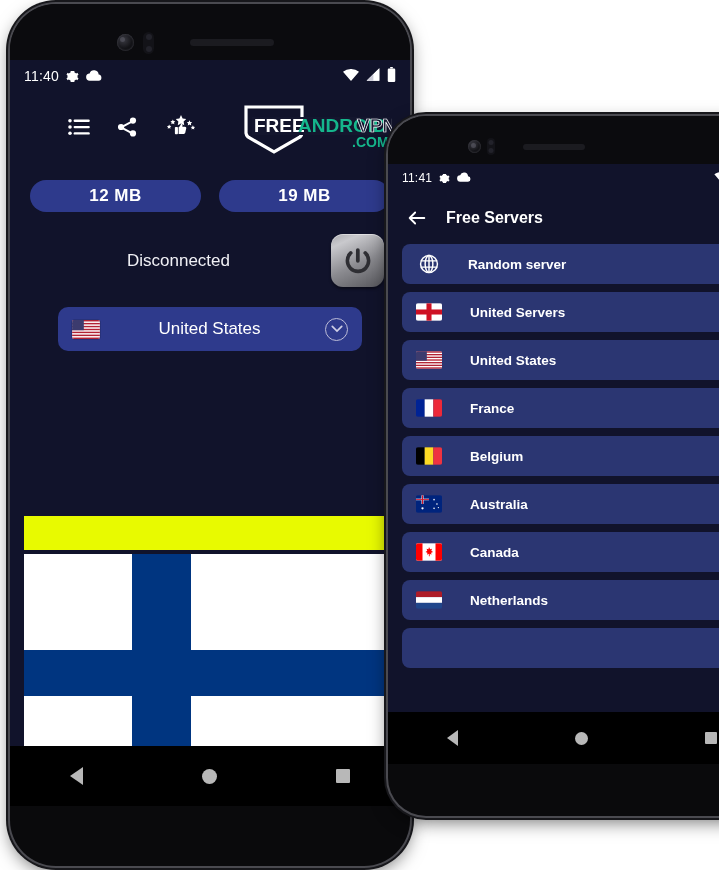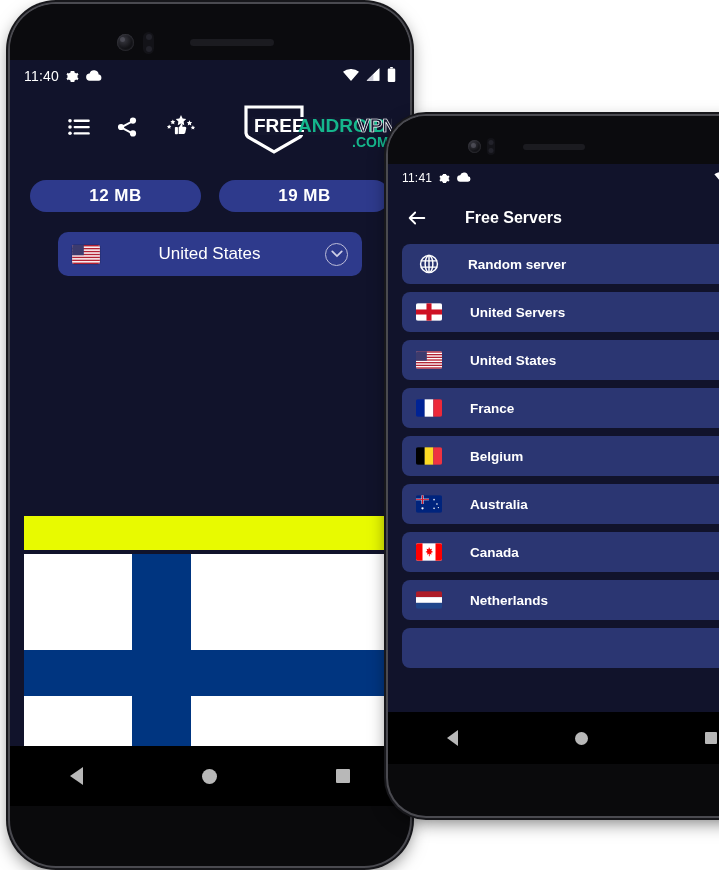--- a/index.html
+++ b/index.html
@@ -131,21 +131,21 @@
   .fin-v { position: absolute; top: 0; bottom: 0; left: 29%; width: 16%;
            background: #003580; }
   .fin-h { position: absolute; left: 0; right: 0; top: 41.5%; height: 19.5%;
            background: #003580; }
 
   
   .app2 { position: absolute; left: 0; right: 0; top: 28px; bottom: 52px;
           overflow: hidden; }
   .appbar2 { display: flex; align-items: center; height: 52px; padding: 0 18px; }
   .back-arrow { width: 22px; height: 22px; cursor: pointer; }
-  .appbar2-title { color: #fff; font-size: 16px; font-weight: bold; margin-left: 37px; }
+  .appbar2-title { color: #fff; font-size: 16px; font-weight: bold; margin-left: 18px; }
 
   .server-list { padding: 0 14px; display: flex; flex-direction: column; gap: 8px; }
   .server-item {
     height: 40px; border-radius: 8px; background: #2b3672;
     display: flex; align-items: center; padding: 16px 14px; cursor: pointer;
   }
   .si-flag { width: 26px; height: 18px; border-radius: 2px; display: block; }
   .si-label { color: #fff; font-size: 13.5px; font-weight: bold; margin-left: 28px; }
   .globe-ic { width: 22px; height: 22px; margin-left: 2px; }
 
@@ -249,20 +249,29 @@
               <text x="110" y="44" font-family="Liberation Sans, sans-serif" font-size="14" font-weight="bold" fill="#15b68c">.COM</text>
             </svg>
           </div>
         </div>
 
         <div class="usage-row">
           <div class="usage-pill">12 MB</div>
           <div class="usage-pill">19 MB</div>
         </div>
 
+        <div class="status-row">
+          <div class="status-text">Disconnected</div>
+          <div class="power-btn">
+            <svg width="34" height="34" viewBox="0 0 40 40">
+              <path d="M11.5 10.5a12.5 12.5 0 1 0 17 0" fill="none" stroke="#2e2e33" stroke-width="4.2" stroke-linecap="round"></path>
+              <rect x="17.6" y="5" width="4.4" height="17" rx="2.2" fill="#2e2e33"></rect>
+            </svg>
+          </div>
+        </div>
 
         <div class="server-select">
           <span>
             <svg class="flag-img" width="28" height="19" viewBox="0 0 38 26">
               <rect width="38" height="26" fill="#ffffff"></rect>
               <g fill="#b22234">
                 <rect y="0" width="38" height="2"></rect>
                   <rect y="4" width="38" height="2"></rect>
                 <rect y="8" width="38" height="2"></rect>
                   <rect y="12" width="38" height="2"></rect>

